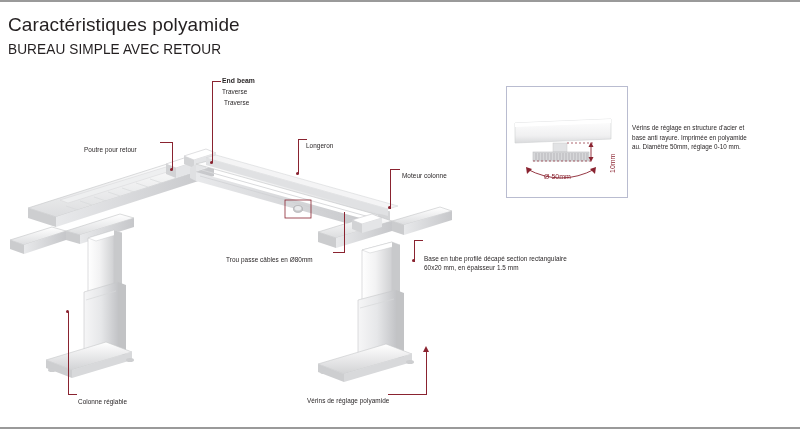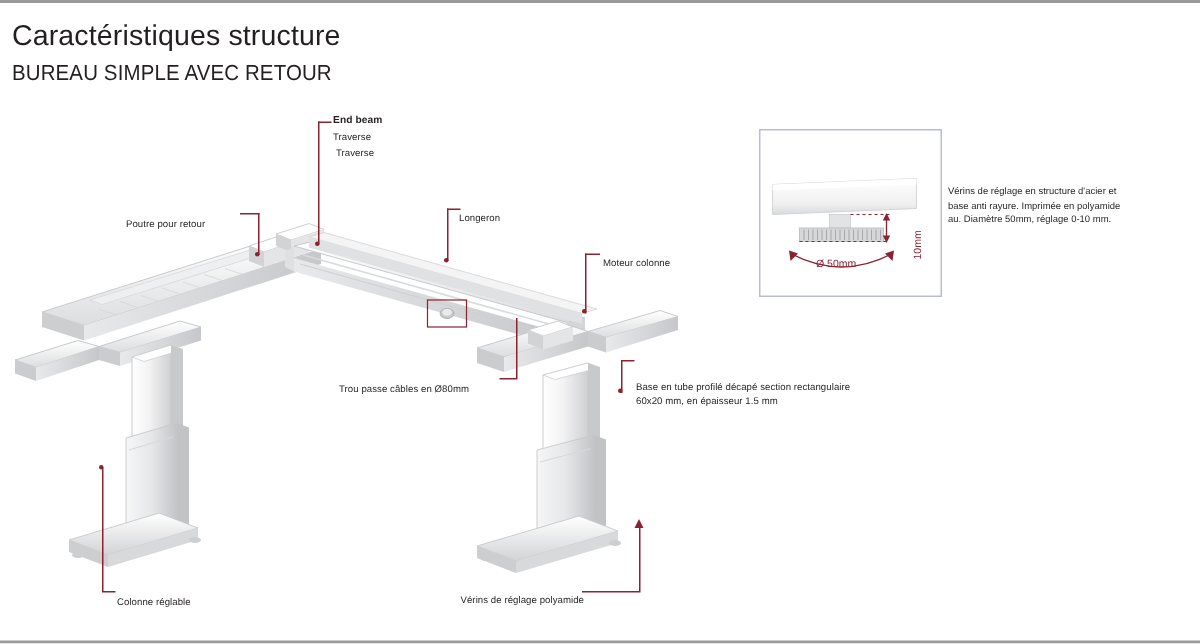--- a/index.html
+++ b/index.html
@@ -68,21 +68,21 @@
   .desc div{white-space:nowrap;}
 </style>
 </head>
 <body>
 
 <div class="page">
 
   <div class="top-rule"></div>
   <div class="bottom-rule"></div>
 
-  <div class="title">Caractéristiques structure</div>
+  <div class="title">Caractéristiques polyamide</div>
   <div class="subtitle">BUREAU SIMPLE AVEC RETOUR</div>
 
   <svg id="frame-art" viewBox="0 0 520 350">
     <defs>
       <linearGradient id="gTopL" x1="0" y1="0" x2="0" y2="1">
         <stop offset="0" stop-color="#ffffff"></stop>
           <stop offset="1" stop-color="#dcdddf"></stop>
       </linearGradient>
       <linearGradient id="gSide" x1="0" y1="0" x2="1" y2="0">
         <stop offset="0" stop-color="#e8e9eb"></stop>

